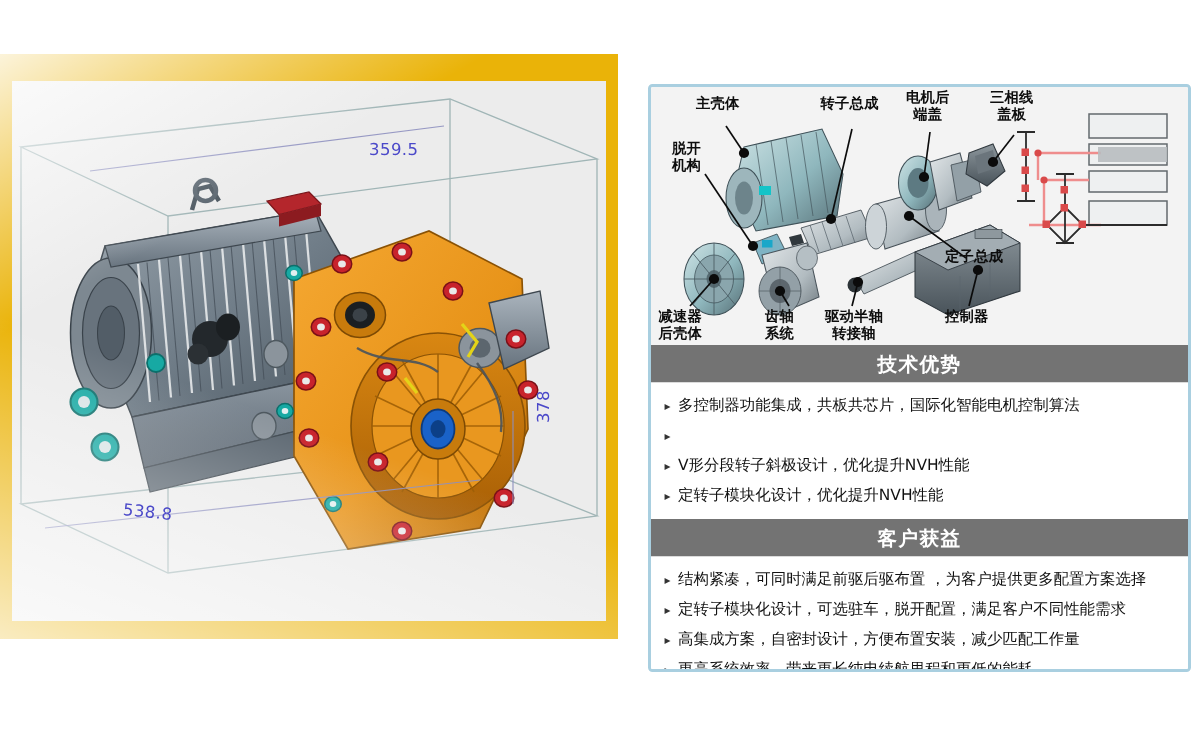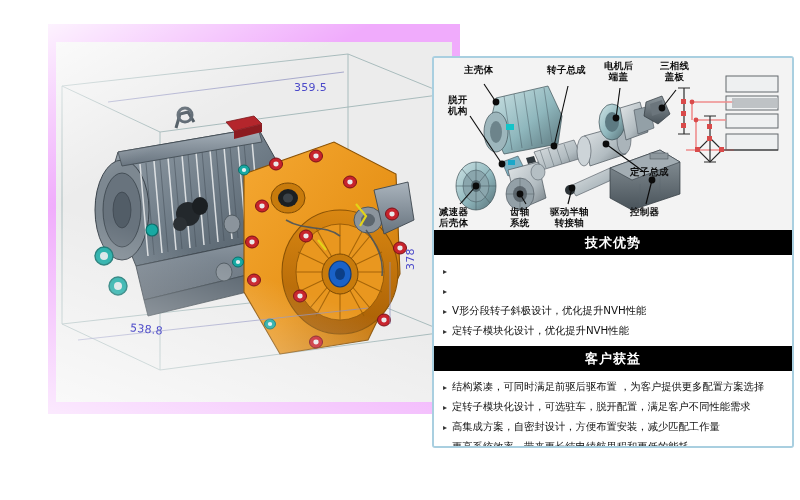--- a/index.html
+++ b/index.html
@@ -11,25 +11,24 @@
   }
   .slide {
     position: relative;
     width: 800px; height: 500px;
     background: #ffffff;
   }
 
   
   .cad-stage {
     position: absolute;
-    left: 0; top: 24px;
+    left: 0; top: 36px;
     width: 412px; height: 390px;
-    background: #f0abfc;
+    background: #eab308;
     overflow: hidden;
-    margin-left: 48px;
   }
   .cad-plate {
     position: absolute;
     left: 8px; top: 18px;
     width: 396px; height: 360px;
     background: #ececec;
   }
   .cad-sheen {
     position: absolute;
     left: 0; top: 0; width: 412px; height: 390px;
@@ -77,21 +76,21 @@
     font-weight: bold;
     line-height: 11px;
     letter-spacing: .2px;
     white-space: pre-line;
     text-align: center;
     font-family: "DejaVu Sans", "Liberation Sans", sans-serif;
   }
 
   .sec-head {
     height: 25px;
-    background: #000000;
+    background: #737373;
     color: #ffffff;
     font-size: 13px;
     font-weight: bold;
     display: flex;
     align-items: center;
     justify-content: center;
     letter-spacing: 1px;
     font-family: "DejaVu Sans", "Liberation Sans", sans-serif;
   }
   .sec-body {
@@ -529,20 +528,21 @@
       <div class="cn-label" style="left:116px; top:148px;">驱动半轴
 转接轴</div>
       <div class="cn-label" style="left:196px; top:148px;">控制器</div>
     </div>
 
     <div class="sec-head">技术优势</div>
     <div class="sec-body">
       <ul class="blist">
         <li>
           <span class="bmark">▸</span>
+          <span class="btxt">多控制器功能集成，共板共芯片，国际化智能电机控制算法</span>
         </li>
         <li>
           <span class="bmark">▸</span>
         </li>
         <li>
           <span class="bmark">▸</span>
           <span class="btxt">V形分段转子斜极设计，优化提升NVH性能</span>
         </li>
         <li>
           <span class="bmark">▸</span>

